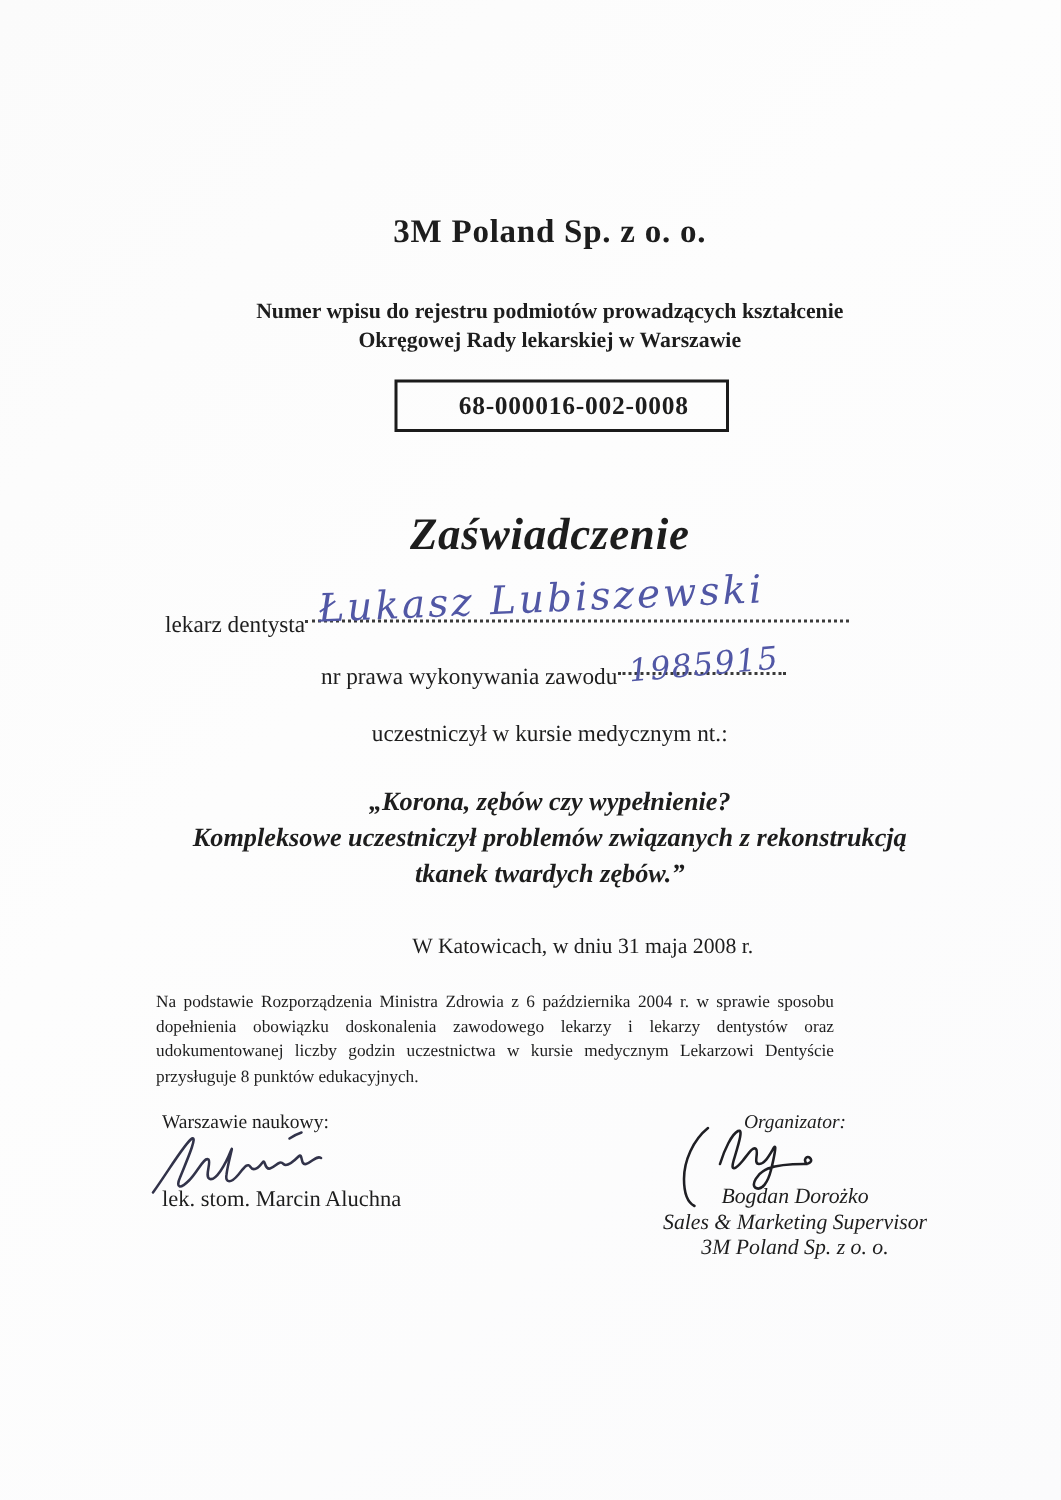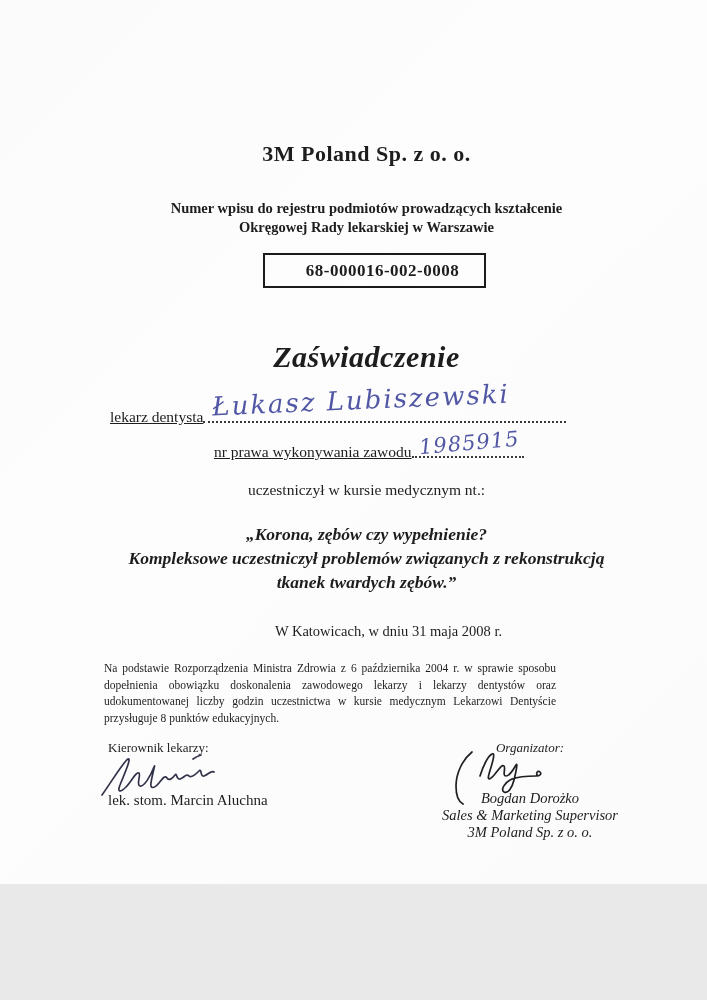--- a/index.html
+++ b/index.html
@@ -2,21 +2,21 @@
 <html lang="pl"><head>
 <meta charset="utf-8">
 <title>Zaświadczenie</title>
 <style>
   html, body { margin: 0; padding: 0; }
   body { background: #e9e9e9; font-family: "Liberation Serif", serif; }
 
   .page {
     position: relative;
     width: 707px;
-    height: 884px;
+    height: 1000px;
     margin: 0 auto;
     background: #fcfcfc;
     background-image: linear-gradient(135deg, #fbfbfb 0%, #fdfdfd 40%, #fbfbfc 100%);
     color: #1d1d1d;
     overflow: hidden;
   }
 
   
   .centered {
     position: absolute;
@@ -59,23 +59,22 @@
     top: 340px;
     font-size: 30px;
     font-weight: bold;
     font-style: italic;
     letter-spacing: .5px;
   }
 
   .fill-row {
     position: absolute;
     display: flex;
-    align-items: flex-end;
+    align-items: center;
     font-size: 15.5px;
-    text-decoration: underline;
   }
   .fill-row .dots {
     flex: 1;
     border-bottom: 2px dotted #3a3a3a;
     transform: translateY(-3px);
   }
   .dentist-row { left: 110px; width: 456px; top: 408px; }
   .license-row { left: 214px; width: 310px; top: 443px; }
 
   .handwriting {
@@ -169,21 +168,21 @@
     <div>„Korona, zębów czy wypełnienie?</div>
     <div>Kompleksowe uczestniczył problemów związanych z rekonstrukcją</div>
     <div>tkanek twardych zębów.”</div>
   </div>
 
   <div class="centered place-date">W Katowicach, w dniu 31 maja 2008 r.</div>
 
   <div class="legal-text">Na podstawie Rozporządzenia Ministra Zdrowia z 6 października 2004 r. w sprawie sposobu dopełnienia obowiązku doskonalenia zawodowego lekarzy i lekarzy dentystów oraz udokumentowanej liczby godzin uczestnictwa w kursie medycznym Lekarzowi Dentyście przysługuje 8 punktów edukacyjnych.</div>
 
   <div class="sig-block sig-left">
-    <div class="sig-role">Kierownik lekarzy:</div>
+    <div class="sig-role">Warszawie naukowy:</div>
   </div>
   <svg class="scribble scribble-left" width="140" height="48" viewBox="0 0 140 48">
     <g fill="none" stroke="#32334a" stroke-width="1.7" stroke-linecap="round">
       <path d="M4 42 C14 28, 26 8, 30 6 C34 4, 26 22, 22 32 C19 39, 22 40, 28 34 C34 28, 38 18, 41 20 C43 22, 38 32, 42 33 C46 34, 52 24, 56 14 C58 9, 54 22, 53 30 C52 36, 56 36, 61 30 C65 25, 67 22, 69 25 C71 28, 74 26, 77 22 C79 19, 78 27, 82 26 C86 25, 88 20, 91 23 C93 25, 97 22, 101 18 C104 15, 102 24, 106 23 C110 22, 113 17, 116 19"></path>
       <path d="M95 6 C98 4, 100 3, 103 2"></path>
     </g>
   </svg>
   <div class="sig-block" style="left:108px; top:792px;">
     <div class="sig-name">lek. stom. Marcin Aluchna</div>
   </div>

